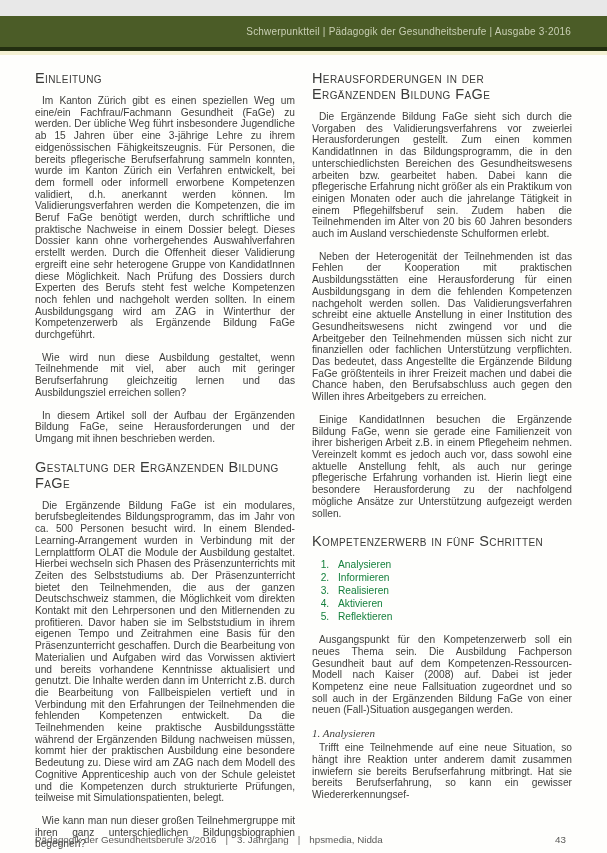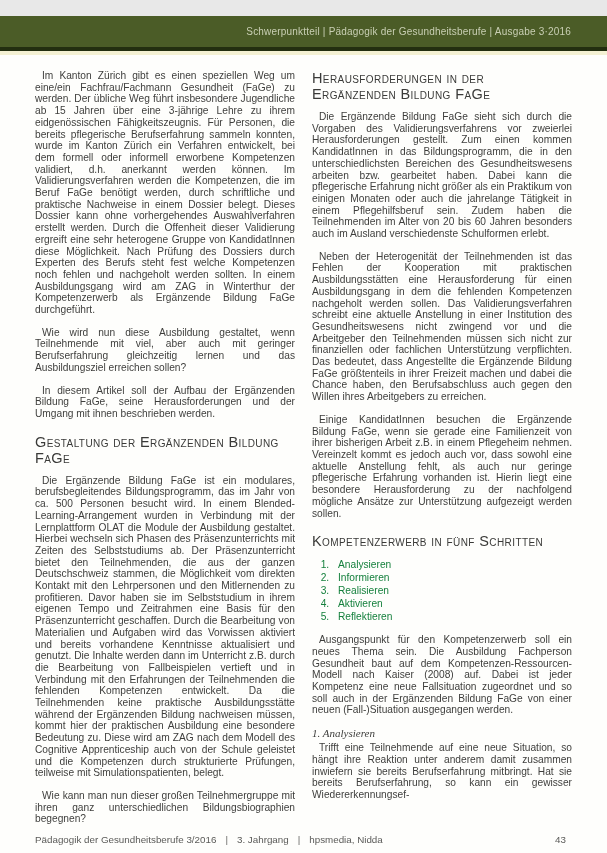--- a/index.html
+++ b/index.html
@@ -101,20 +101,21 @@
 
   <div class="topbar">
     <span class="topbar-text">Schwerpunktteil | Pädagogik der Gesundheitsberufe | Ausgabe 3·2016</span>
   </div>
   <div class="topbar-dark"></div>
   <div class="topbar-cream"></div>
 
   <div class="content">
 
     <div class="col">
+      <div class="section-heading first">Einleitung</div>
       <p>Im Kanton Zürich gibt es einen speziellen Weg um eine/ein Fachfrau/Fachmann Gesundheit (FaGe) zu werden. Der übliche Weg führt insbesondere Jugendliche ab 15 Jahren über eine 3-jährige Lehre zu ihrem eidgenössischen Fähigkeitszeugnis. Für Personen, die bereits pflegerische Berufserfahrung sammeln konnten, wurde im Kanton Zürich ein Verfahren entwickelt, bei dem formell oder informell erworbene Kompetenzen validiert, d.h. anerkannt werden können. Im Validierungsverfahren werden die Kompetenzen, die im Beruf FaGe benötigt werden, durch schriftliche und praktische Nachweise in einem Dossier belegt. Dieses Dossier kann ohne vorhergehendes Auswahlverfahren erstellt werden. Durch die Offenheit dieser Validierung ergreift eine sehr heterogene Gruppe von KandidatInnen diese Möglichkeit. Nach Prüfung des Dossiers durch Experten des Berufs steht fest welche Kompetenzen noch fehlen und nachgeholt werden sollten. In einem Ausbildungsgang wird am ZAG in Winterthur der Kompetenzerwerb als Ergänzende Bildung FaGe durchgeführt.</p>
       <p>Wie wird nun diese Ausbildung gestaltet, wenn Teilnehmende mit viel, aber auch mit geringer Berufserfahrung gleichzeitig lernen und das Ausbildungsziel erreichen sollen?</p>
       <p>In diesem Artikel soll der Aufbau der Ergänzenden Bildung FaGe, seine Herausforderungen und der Umgang mit ihnen beschrieben werden.</p>
       <div class="section-heading">Gestaltung der Ergänzenden Bildung FaGe</div>
       <p>Die Ergänzende Bildung FaGe ist ein modulares, berufsbegleitendes Bildungsprogramm, das im Jahr von ca. 500 Personen besucht wird. In einem Blended-Learning-Arrangement wurden in Verbindung mit der Lernplattform OLAT die Module der Ausbildung gestaltet. Hierbei wechseln sich Phasen des Präsenzunterrichts mit Zeiten des Selbststudiums ab. Der Präsenzunterricht bietet den Teilnehmenden, die aus der ganzen Deutschschweiz stammen, die Möglichkeit vom direkten Kontakt mit den Lehrpersonen und den Mitlernenden zu profitieren. Davor haben sie im Selbststudium in ihrem eigenen Tempo und Zeitrahmen eine Basis für den Präsenzunterricht geschaffen. Durch die Bearbeitung von Materialien und Aufgaben wird das Vorwissen aktiviert und bereits vorhandene Kenntnisse aktualisiert und genutzt. Die Inhalte werden dann im Unterricht z.B. durch die Bearbeitung von Fallbeispielen vertieft und in Verbindung mit den Erfahrungen der Teilnehmenden die fehlenden Kompetenzen entwickelt. Da die Teilnehmenden keine praktische Ausbildungsstätte während der Ergänzenden Bildung nachweisen müssen, kommt hier der praktischen Ausbildung eine besondere Bedeutung zu. Diese wird am ZAG nach dem Modell des Cognitive Apprenticeship auch von der Schule geleistet und die Kompetenzen durch strukturierte Prüfungen, teilweise mit Simulationspatienten, belegt.</p>
       <p>Wie kann man nun dieser großen Teilnehmergruppe mit ihren ganz unterschiedlichen Bildungsbiographien begegnen?</p>
     </div>
 
     <div class="col">
       <div class="section-heading first">Herausforderungen in der Ergänzenden Bildung FaGe</div>

